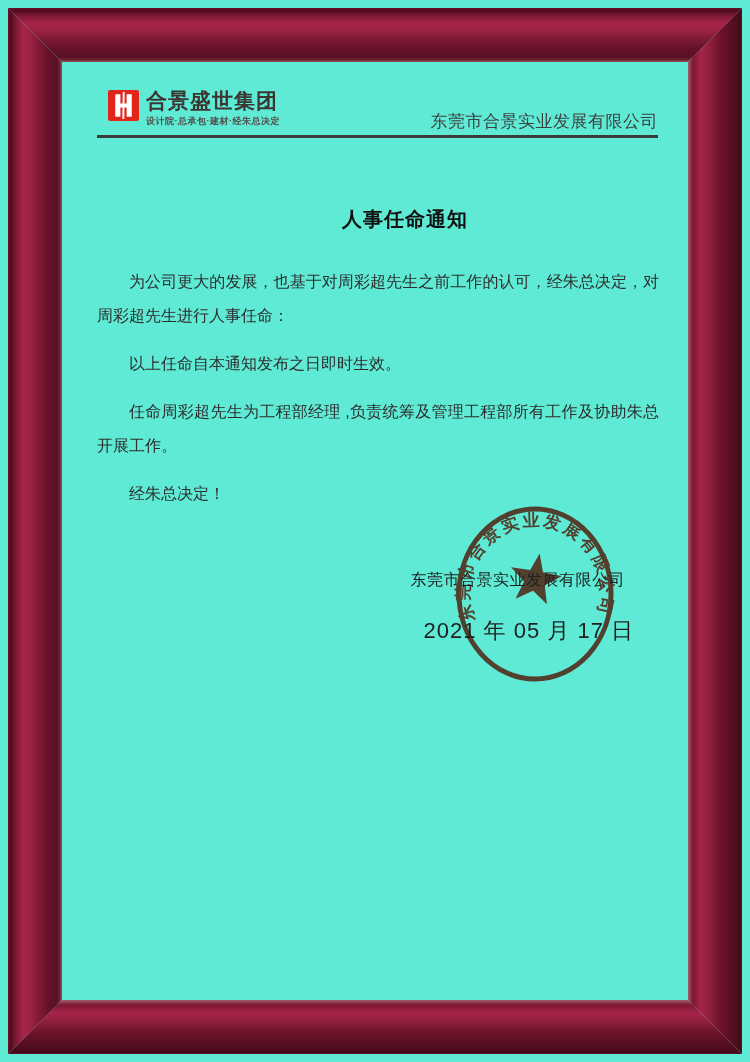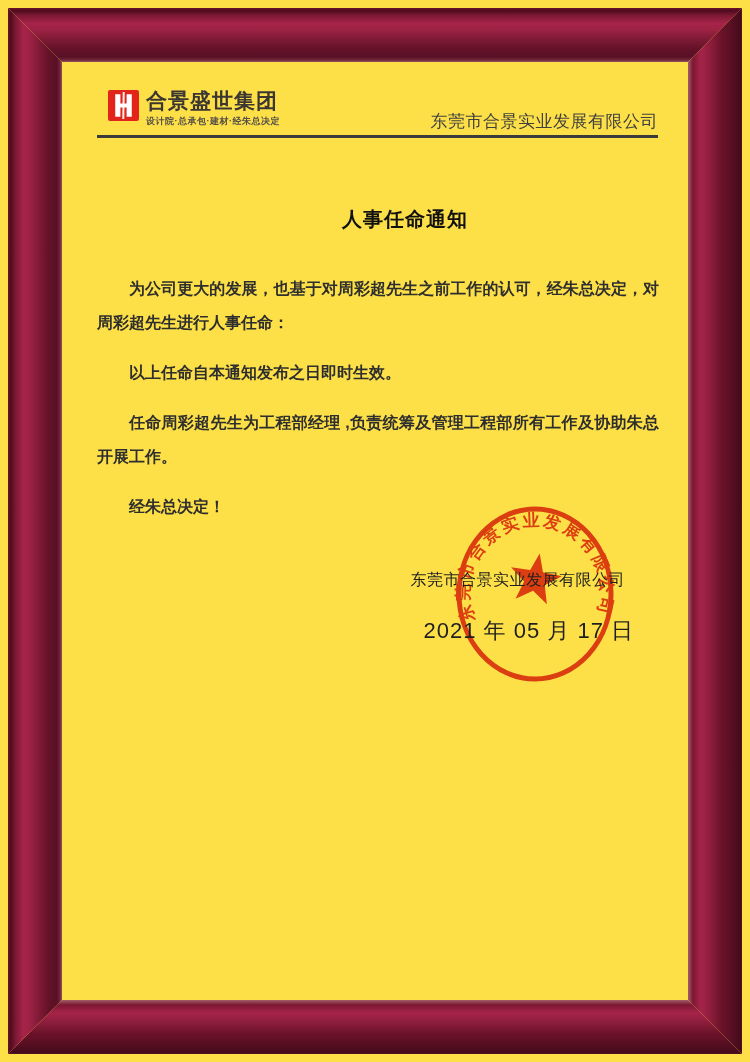--- a/index.html
+++ b/index.html
@@ -1,16 +1,16 @@
 <!DOCTYPE html>
 <html><head>
 <meta charset="utf-8">
 <style>
   html,body{margin:0;padding:0;background:#ffffff;}
-  #page{position:relative;width:750px;height:1062px;background:#fde047;overflow:hidden;
+  #page{position:relative;width:750px;height:1062px;background:#5eead4;overflow:hidden;
         font-family:"Liberation Sans","DejaVu Sans",sans-serif;}
 
   
   .frame{position:absolute;}
   .frame-top{left:8px;top:8px;width:734px;height:54px;
     background:linear-gradient(180deg,#6b1228 0%,#4f0c1f 5%,#7c1833 14%,#a62449 28%,#9e2244 40%,#821b37 56%,#661229 74%,#581026 90%,#6d2434 96%,#96545e 100%);
     clip-path:polygon(0 0,100% 0,calc(100% - 54px) 100%,54px 100%);}
   .frame-bottom{left:8px;top:1000px;width:734px;height:54px;
     background:linear-gradient(180deg,#a25f68 0%,#7c1833 9%,#a62449 24%,#8f1e3d 40%,#6b1229 62%,#520e21 86%,#440a1a 97%,#5c1326 100%);
     clip-path:polygon(54px 0,calc(100% - 54px) 0,100% 100%,0 100%);}
@@ -27,21 +27,21 @@
   .logo-name{font-size:21px;font-weight:bold;color:#3b3632;letter-spacing:1px;line-height:22px;}
   .logo-tagline{font-size:9px;color:#544e49;letter-spacing:.5px;margin-top:3px;font-weight:bold;}
   .header-company{position:absolute;top:110px;right:92px;font-size:17px;color:#3f3f3f;letter-spacing:.5px;}
   .header-rule{position:absolute;left:97px;top:135px;width:561px;height:3px;background:#3a3a3a;}
 
   
   .doc-title{position:absolute;left:62px;top:206px;width:686px;text-align:center;
              font-size:20px;font-weight:bold;color:#111;letter-spacing:1px;}
   .body-text{position:absolute;left:97px;top:256px;width:562px;
              font-size:16px;line-height:34px;color:#2e2e2e;text-align:justify;}
-  .body-text p{margin:16px 0 14px 0;text-indent:2em;font-weight:bold;}
+  .body-text p{margin:9px 0 14px 0;text-indent:2em;}
 
   
   .sig-company{position:absolute;top:570px;right:125px;font-size:16px;color:#1f1f1f;z-index:3;letter-spacing:.5px;}
   .sig-date{position:absolute;top:616px;right:116px;font-size:22px;color:#1f1f1f;z-index:3;letter-spacing:1px;}
   .stamp{position:absolute;left:440px;top:498px;width:190px;height:190px;z-index:2;
          opacity:.88;mix-blend-mode:multiply;}
 </style>
 </head>
 <body>
 

